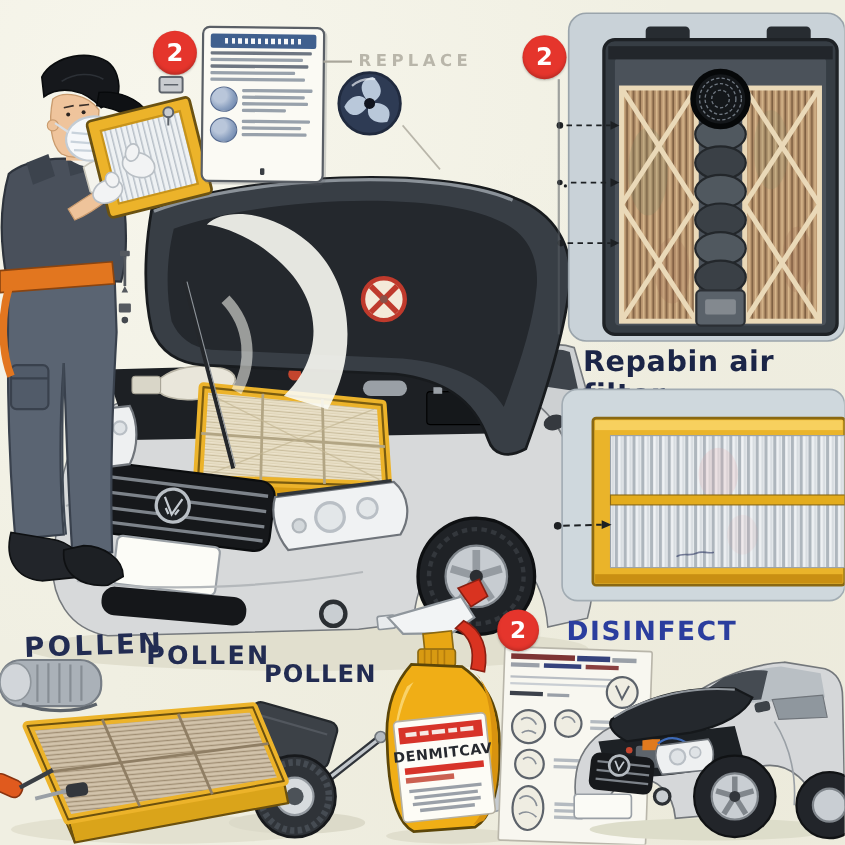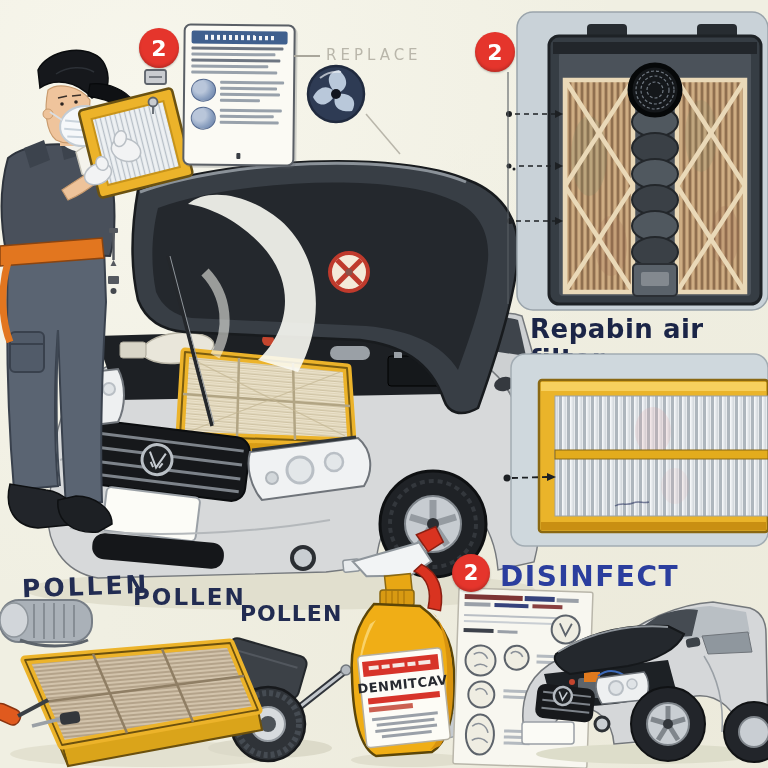--- a/index.html
+++ b/index.html
@@ -11,26 +11,26 @@
       radial-gradient(ellipse at 85% 90%, #eceadb 0%, rgba(236,234,219,0) 60%),
       #f0efe2;
   }
   .abs{position:absolute;}
   .badge{
     border-radius:50%;background:#e5352c;color:#fff;
     display:flex;align-items:center;justify-content:center;
     font-weight:bold;box-shadow:0 1px 2px rgba(0,0,0,.25), inset 0 -2px 3px rgba(0,0,0,.18);
   }
   .ink{color:#222c52;font-weight:bold;}
-  .lbl-replace{font-size:15px;letter-spacing:4px;color:#b3b0a4;font-weight:normal;opacity:.9;}
+  .lbl-replace{font-size:15px;letter-spacing:4px;color:#b3b0a4;font-weight:bold;opacity:.9;}
   .lbl-cabin{font-size:26px;font-weight:600;color:#1b2547;letter-spacing:.5px;}
   .lbl-pollen{font-size:25px;letter-spacing:3px;}
   .lbl-pollen2{font-size:23px;letter-spacing:2px;}
   .lbl-pollenfilter{font-size:22px;letter-spacing:1px;text-align:center;line-height:1.25;}
-  .lbl-disinfect{font-size:28px;font-weight:bold;color:#2b3e9e;letter-spacing:1.5px;}
+  .lbl-disinfect{font-size:24px;font-weight:bold;color:#2b3e9e;letter-spacing:1.5px;margin-left:15px;}
   
   .sheet{
     background:#fbfaf4;border:2px solid #5a5f66;border-radius:7px;
     transform:rotate(.6deg);box-shadow:2px 2px 0 rgba(90,95,102,.25);
     padding:5px 6px;box-sizing:border-box;display:flex;flex-direction:column;gap:3px;
   }
   .sheet .hdr{height:13px;border-radius:2px;background:#40608e;display:flex;align-items:center;justify-content:center;}
   .sheet .hdr .garble{width:72%;height:5px;
     background:repeating-linear-gradient(90deg,rgba(255,255,255,.95) 0 3px,rgba(255,255,255,0) 3px 6px);}
   .sheet .ln{height:3px;border-radius:1px;background:#98a1ab;}

